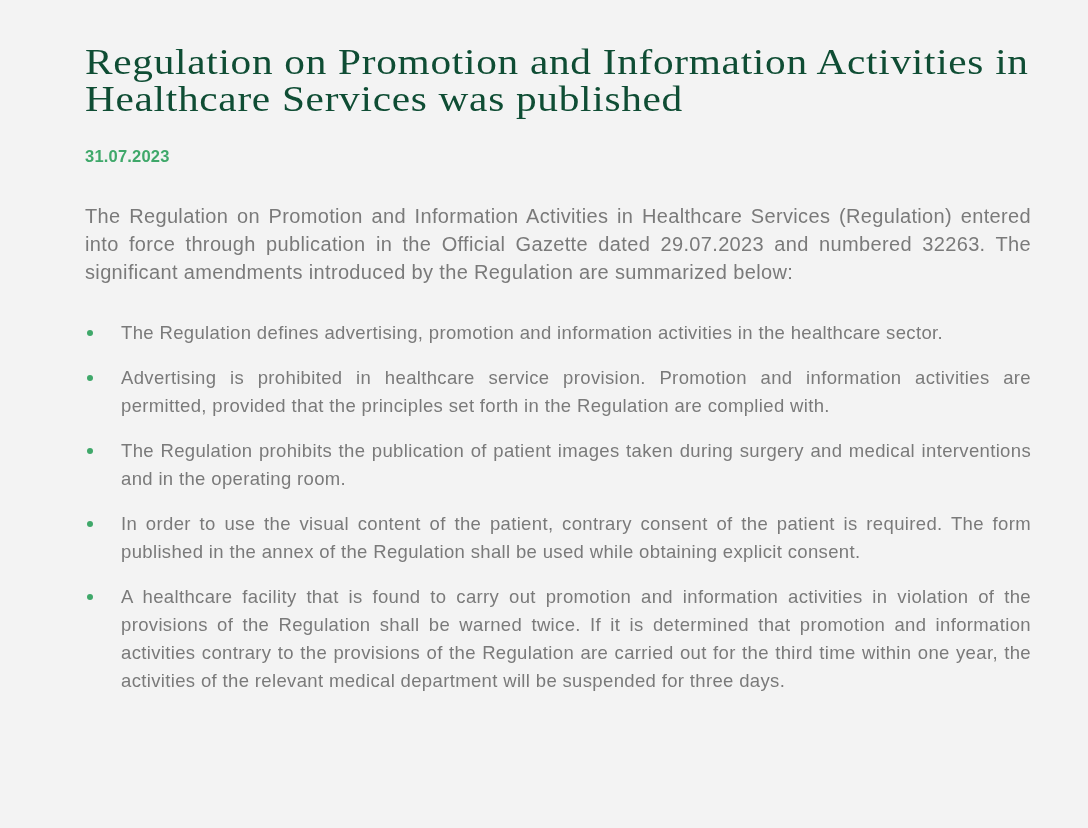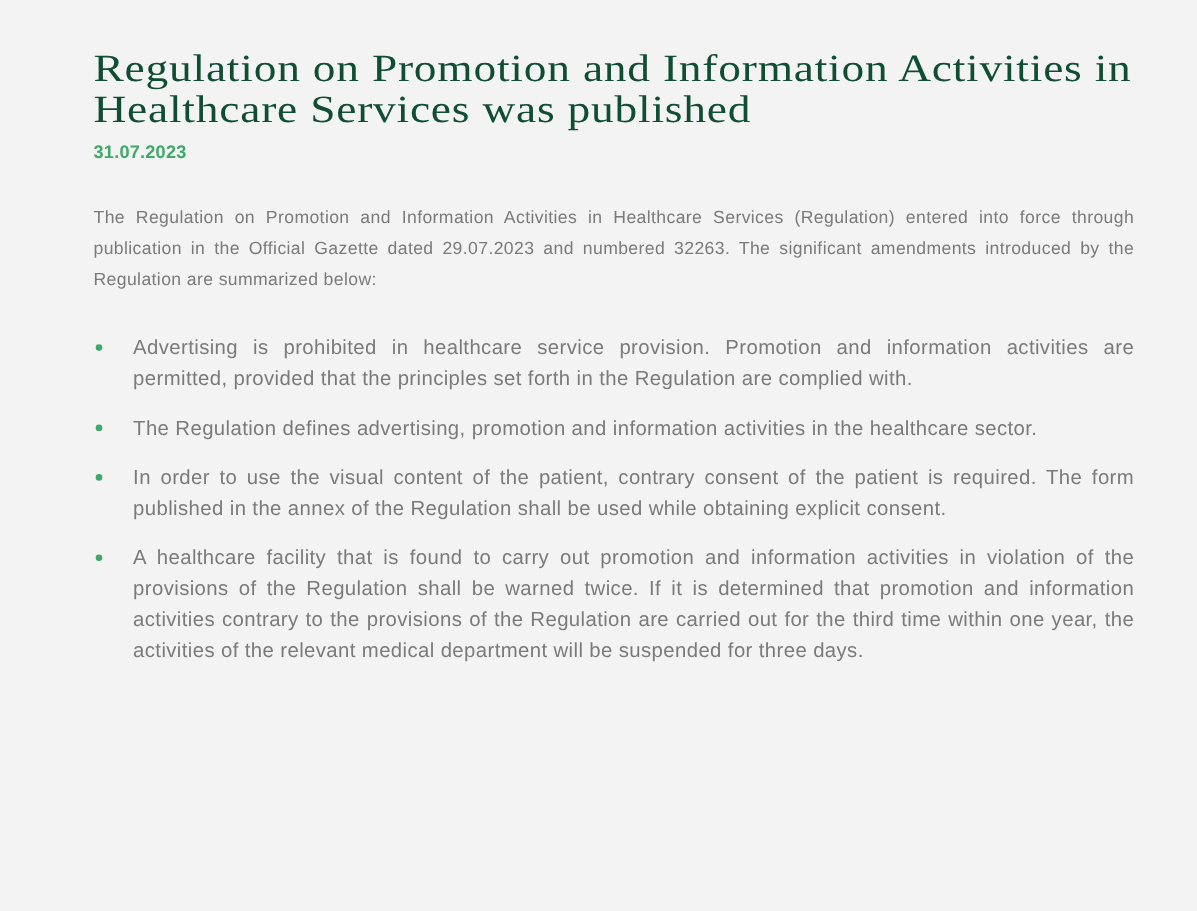--- a/index.html
+++ b/index.html
@@ -8,25 +8,25 @@
     font-family: "Liberation Sans", sans-serif;
   }
   .article { position: absolute; left: 85px; top: 44px; width: 946px; }
   .title {
     margin: 0; color: #0f4d34; font-family: "Liberation Serif", serif;
     font-weight: normal; font-size: 35px; line-height: 37px;
     letter-spacing: 0.6px; transform: scaleX(1.18); transform-origin: left top;
     width: 802px;
   }
   .date {
-    margin-top: 12px; color: #3fa86a; font-weight: bold; font-size: 16.5px;
+    margin-top: 29px; color: #3fa86a; font-weight: bold; font-size: 16.5px;
     letter-spacing: 0.2px;
   }
   .intro {
-    margin: 36px 0 0 0; color: #7a7a7a; font-size: 16px; line-height: 28px;
+    margin: 36px 0 0 0; color: #7a7a7a; font-size: 20px; line-height: 28px;
     text-align: justify; letter-spacing: 0.35px;
   }
   .list { list-style: none; margin: 33px 0 0 0; padding: 0; }
   .list li {
     position: relative; padding-left: 36px; color: #7a7a7a; font-size: 18.5px;
     line-height: 28px; text-align: justify; letter-spacing: 0.35px;
     margin-bottom: 17px;
   }
   .bullet {
     position: absolute; left: 2px; top: 11px; width: 6px; height: 6px;
@@ -34,18 +34,19 @@
   }
 </style>
 </head>
 <body>
 
 <div class="article">
   <h1 class="title">Regulation on Promotion and Information Activities in Healthcare Services was published</h1>
   <div class="date">31.07.2023</div>
   <p class="intro">The Regulation on Promotion and Information Activities in Healthcare Services (Regulation) entered into force through publication in the Official Gazette dated 29.07.2023 and numbered 32263. The significant amendments introduced by the Regulation are summarized below:</p>
   <ul class="list">
+    <li><span class="bullet"></span><span>The Regulation defines advertising, promotion and information activities in the healthcare sector.</span></li>
     <li><span class="bullet"></span><span>Advertising is prohibited in healthcare service provision. Promotion and information activities are permitted, provided that the principles set forth in the Regulation are complied with.</span></li>
-    <li><span class="bullet"></span><span>The Regulation defines advertising, promotion and information activities in the healthcare sector.</span></li>
+    <li><span class="bullet"></span><span>The Regulation prohibits the publication of patient images taken during surgery and medical interventions and in the operating room.</span></li>
     <li><span class="bullet"></span><span>In order to use the visual content of the patient, contrary consent of the patient is required. The form published in the annex of the Regulation shall be used while obtaining explicit consent.</span></li>
     <li><span class="bullet"></span><span>A healthcare facility that is found to carry out promotion and information activities in violation of the provisions of the Regulation shall be warned twice. If it is determined that promotion and information activities contrary to the provisions of the Regulation are carried out for the third time within one year, the activities of the relevant medical department will be suspended for three days.</span></li>
   </ul>
 </div>
 
 </body></html>

